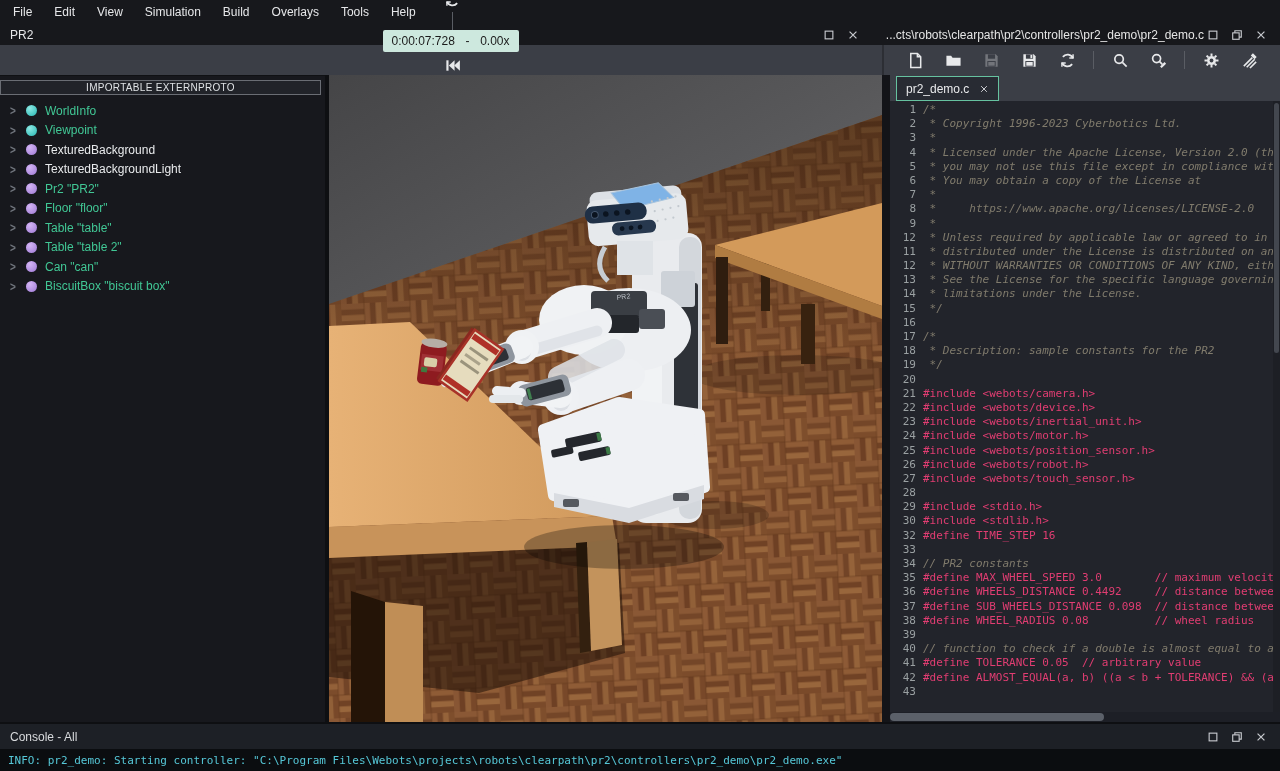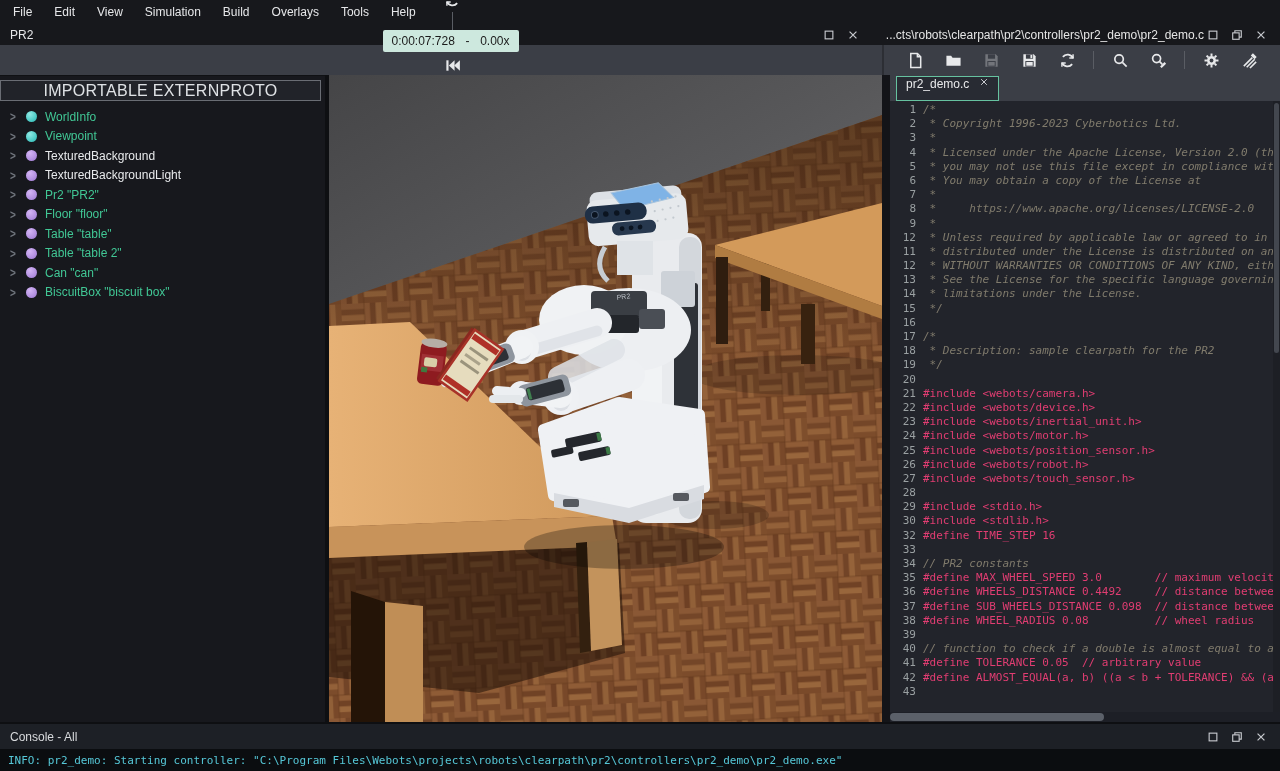--- a/index.html
+++ b/index.html
@@ -31,39 +31,39 @@
   .tsep{width:1px;height:18px;background:#5a5d64;margin:0 6px;}
   .timebox{width:136px;height:22px;background:#cde8de;border-radius:2px;margin:0 8px 0 4px;
            display:flex;align-items:center;justify-content:space-between;padding:0 9px;
            color:#1b1b1b;font-size:12px;}
   .volume{display:flex;align-items:center;margin-left:4px;}
   .vol-track{width:78px;height:4px;background:#d9dbde;border-radius:2px;position:relative;}
   .vol-handle{position:absolute;left:4px;top:-4px;width:11px;height:11px;background:#d9dbde;border-radius:1px;}
   
   .main{flex:1;display:flex;min-height:0;}
   .scene-tree{width:325px;background:#17181d;flex:none;display:flex;flex-direction:column;border-top:1px solid #101114;}
-  .proto-btn{margin:4px 4px 6px 0;height:21px;border:1px solid #6a6d74;background:#212329;
-             color:#dfe2e5;font-size:16px;display:flex;align-items:center;justify-content:center;
+  .proto-btn{margin:4px 4px 6px 0;height:15px;border:1px solid #6a6d74;background:#212329;
+             color:#dfe2e5;font-size:10px;display:flex;align-items:center;justify-content:center;
              letter-spacing:.3px;}
   .tree-item{height:19.5px;display:flex;align-items:center;padding-left:10px;font-size:12px;}
   .tree-chevron{width:14px;color:#70757d;font-size:10px;font-weight:700;transform:scaleY(1.25);}
   .tree-dot{width:11px;height:11px;border-radius:50%;margin:0 8px 0 2px;flex:none;}
   .dot-cyan{background:radial-gradient(circle at 35% 30%,#8fe9e4,#49c9c4 65%,#2ea8a6);}
   .dot-purple{background:radial-gradient(circle at 35% 30%,#d4b5f5,#b18ee0 65%,#8f6cc2);}
   .lbl-green{color:#41c795;}
   .lbl-white{color:#e8eaec;}
   .splitter{width:4px;background:#0e0f12;flex:none;}
   .splitter2{width:8px;background:#131418;flex:none;}
   .viewport{width:553px;flex:none;position:relative;background:#555;}
   .viewport svg{display:block;}
   
   .editor{flex:1;display:flex;flex-direction:column;min-width:0;background:#22242b;}
   .editor-tabbar{height:26px;background:#3b3e46;display:flex;align-items:flex-end;flex:none;}
   .editor-tab{height:25px;margin-left:6px;background:#282b33;border:1px solid #66c2a0;
-              display:flex;padding:0 9px;font-size:12px;color:#e8e9eb;gap:10px;}
+              display:flex;align-items:center;padding:0 9px;font-size:12px;color:#e8e9eb;gap:10px;}
   .tab-close{color:#c9cbd0;display:flex;}
   .tab-close svg{width:10px;height:10px;}
   .code{flex:1;overflow:hidden;position:relative;font-family:"DejaVu Sans Mono",monospace;
         font-size:11px;line-height:14.2px;padding-top:2px;}
   .code-line{height:14.2px;white-space:pre;display:flex;}
   .ln{width:26px;text-align:right;color:#9aa0a2;flex:none;}
   .ct{padding-left:7px;}
   .k-c{color:#807b6c;font-style:italic;}
   .k-p{color:#e13d72;}
   .k-b{color:#d8d8d8;}
@@ -661,21 +661,21 @@
           <div class="code-line"><span class="ln">8</span><span class="ct k-c"> *     https://www.apache.org/licenses/LICENSE-2.0</span></div>
           <div class="code-line"><span class="ln">9</span><span class="ct k-c"> *</span></div>
           <div class="code-line"><span class="ln">12</span><span class="ct k-c"> * Unless required by applicable law or agreed to in wr</span></div>
           <div class="code-line"><span class="ln">11</span><span class="ct k-c"> * distributed under the License is distributed on an "</span></div>
           <div class="code-line"><span class="ln">12</span><span class="ct k-c"> * WITHOUT WARRANTIES OR CONDITIONS OF ANY KIND, either</span></div>
           <div class="code-line"><span class="ln">13</span><span class="ct k-c"> * See the License for the specific language governing</span></div>
           <div class="code-line"><span class="ln">14</span><span class="ct k-c"> * limitations under the License.</span></div>
           <div class="code-line"><span class="ln">15</span><span class="ct k-c"> */</span></div>
           <div class="code-line"><span class="ln">16</span><span class="ct k-b"></span></div>
           <div class="code-line"><span class="ln">17</span><span class="ct k-c">/*</span></div>
-          <div class="code-line"><span class="ln">18</span><span class="ct k-c"> * Description: sample clearpath for the PR2</span></div>
+          <div class="code-line"><span class="ln">18</span><span class="ct k-c"> * Description: sample constants for the PR2</span></div>
           <div class="code-line"><span class="ln">19</span><span class="ct k-c"> */</span></div>
           <div class="code-line"><span class="ln">20</span><span class="ct k-b"></span></div>
           <div class="code-line"><span class="ln">21</span><span class="ct k-p">#include &lt;webots/camera.h&gt;</span></div>
           <div class="code-line"><span class="ln">22</span><span class="ct k-p">#include &lt;webots/device.h&gt;</span></div>
           <div class="code-line"><span class="ln">23</span><span class="ct k-p">#include &lt;webots/inertial_unit.h&gt;</span></div>
           <div class="code-line"><span class="ln">24</span><span class="ct k-p">#include &lt;webots/motor.h&gt;</span></div>
           <div class="code-line"><span class="ln">25</span><span class="ct k-p">#include &lt;webots/position_sensor.h&gt;</span></div>
           <div class="code-line"><span class="ln">26</span><span class="ct k-p">#include &lt;webots/robot.h&gt;</span></div>
           <div class="code-line"><span class="ln">27</span><span class="ct k-p">#include &lt;webots/touch_sensor.h&gt;</span></div>
           <div class="code-line"><span class="ln">28</span><span class="ct k-b"></span></div>

